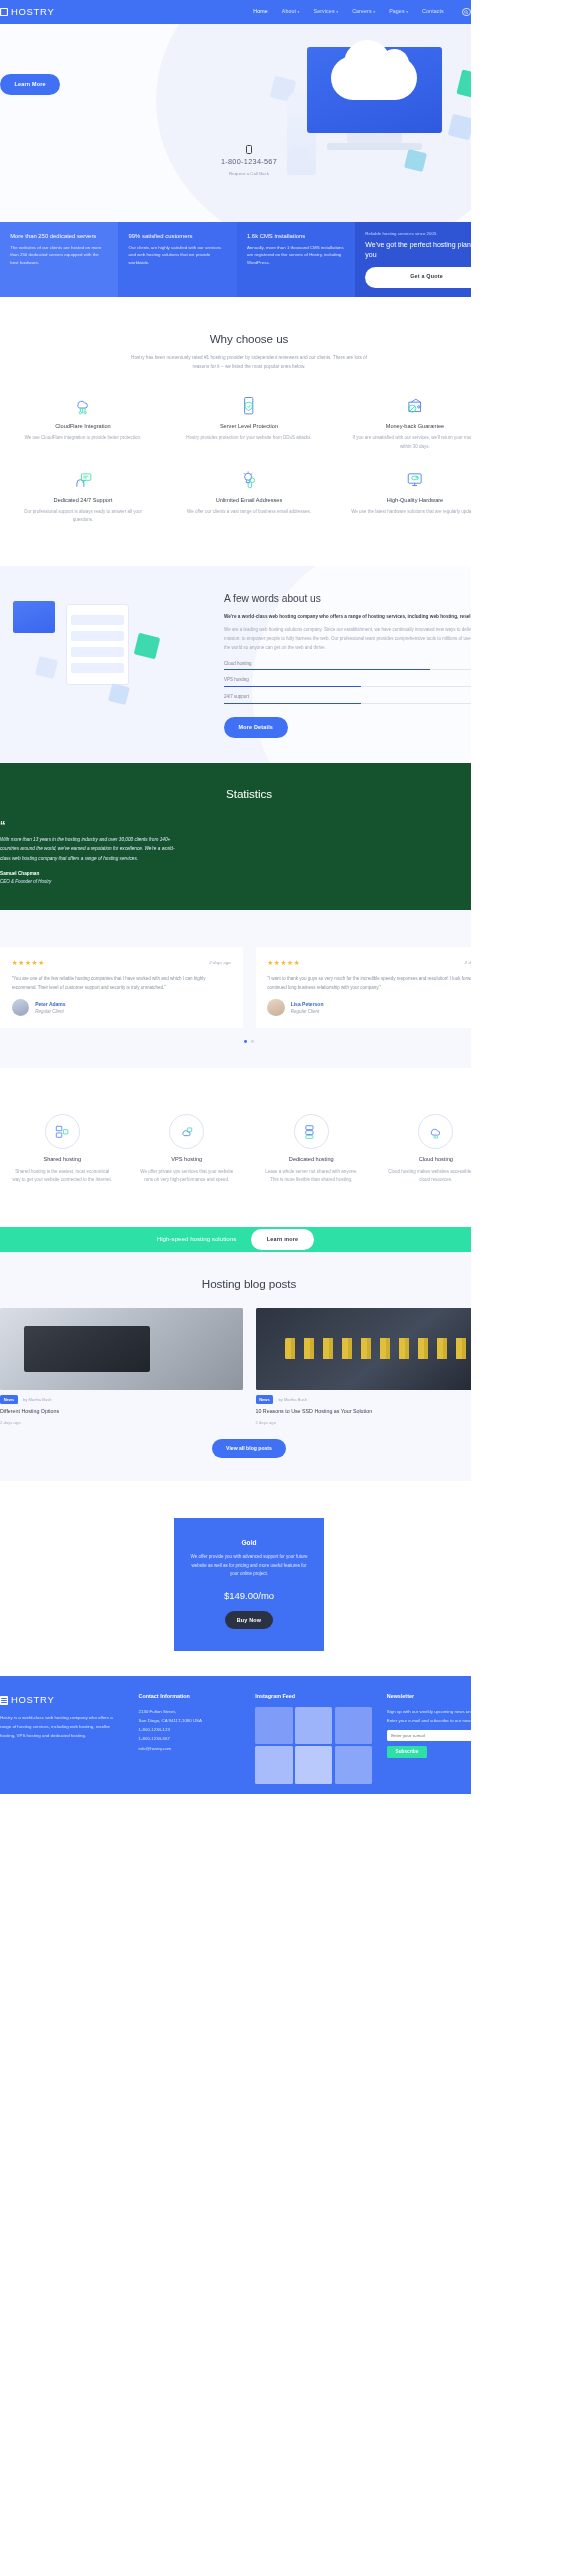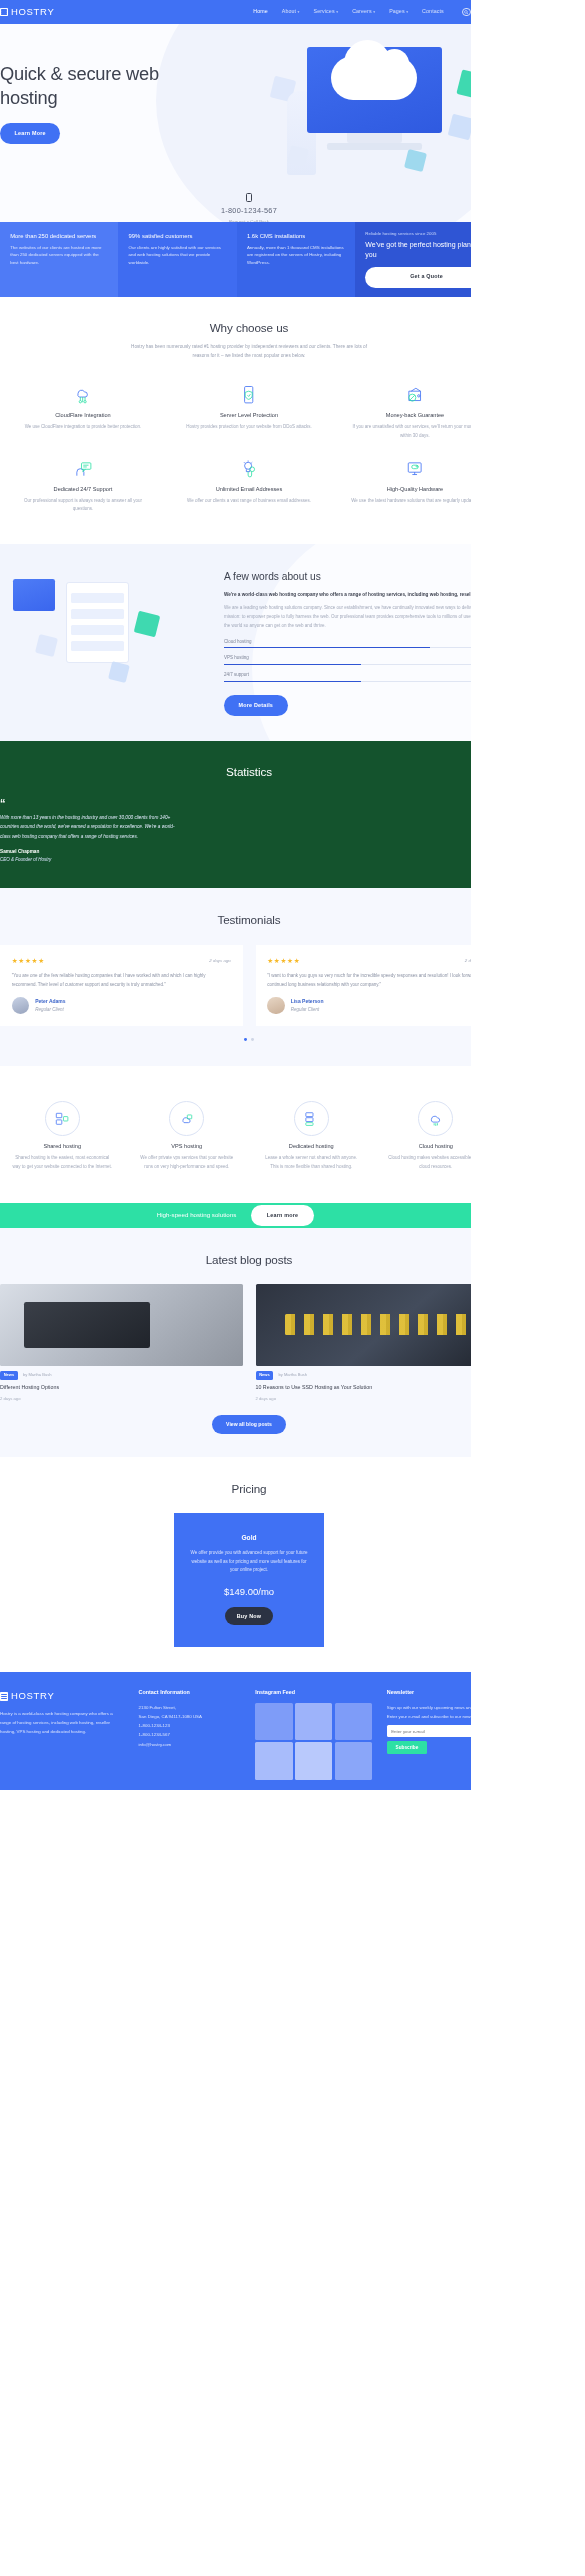--- a/index.html
+++ b/index.html
@@ -119,21 +119,21 @@
   .strip-col.s1 { background: #4f7bf6; }
   .strip-col.s2 { background: #3f6cf1; }
   .strip-col.s3 { background: #3865e9; }
   .strip-col.s4 { background: #2f55d4; flex: 1.25; padding: 8px 10.2px 9.5px; }
   .strip-h { font-size: 5.9px; font-weight: 400; margin-bottom: 2.9px; }
   .strip-p { font-size: 4.4px; color: #dbe4fd; line-height: 1.75; }
   .strip-kicker { font-size: 4.4px; color: #c8d6fb; }
   .strip-title { font-size: 7px; line-height: 1.45; margin: 2.2px 0 6.6px; font-weight: 400; }
 
   
-  .section { padding: 21px 0; }
+  .section { padding: 32px 0; }
   .sec-title {
     text-align: center; font-size: 11.7px; font-weight: 300; color: #3d4250; letter-spacing: -0.1px;
   }
   .sec-sub {
     text-align: center; font-size: 4.7px; color: #9aa1b2; max-width: 242px;
     margin: 5.1px auto 0; line-height: 1.85;
   }
 
   
   .fgrid { display: flex; flex-wrap: wrap; margin-top: 14.6px; }
@@ -343,21 +343,20 @@
     <div class="hero-blob"></div>
     <div class="hero-inner">
       <div class="social">
         <span>f</span>
         <span>✦</span>
         <span>◻</span>
         <span>◉</span>
         <span>in</span>
         <span>◍</span>
       </div>
-      <h1 class="hero-title">Quick &amp; secure web hosting</h1>
       <div class="btn btn-primary">Learn More</div>
 
       <div class="hero-art">
         <div class="cube c1"></div>
         <div class="person"></div>
         <div class="monitor"></div>
         <div class="cloud"></div>
         <div class="monitor-base"></div>
         <div class="cube c2"></div>
         <div class="cube c3"></div>
@@ -546,21 +545,20 @@
           <div class="qtext">With more than 13 years in the hosting industry and over 30,000 clients from 140+ countries around the world, we've earned a reputation for excellence. We're a world-class web hosting company that offers a range of hosting services.</div>
           <div class="qname">Samuel Chapman</div>
           <div class="qrole">CEO &amp; Founder of Hostry</div>
         </div>
       </div>
     </div>
   </div>
 
   <div class="testi">
     <div class="container">
-      <div class="sec-title">Testimonials</div>
       <div class="tcards">
         <div class="tcard">
           <div class="thead">
             <div class="stars">★★★★★</div>
             <div class="tago">2 days ago</div>
           </div>
           <div class="tbody">"You are one of the few reliable hosting companies that I have worked with and which I can highly recommend. Their level of customer support and security is truly unmatched."</div>
           <div class="tfoot">
             <div class="avatar"></div>
             <div>
@@ -640,21 +638,21 @@
     </div>
   </div>
 
   <div class="ctabar">
     <div class="cta-text">High-speed hosting solutions</div>
     <div class="btn btn-white">Learn more</div>
   </div>
 
   <div class="blog">
     <div class="container">
-      <div class="sec-title">Latest blog posts</div>
+      <div class="sec-title">Hosting blog posts</div>
       <div class="bcards">
         <div class="bcard">
           <div class="bimg one"></div>
           <div>
             <span class="btag">News</span>
             <span class="bmeta">by Martha Bush</span>
           </div>
           <div class="bh">Different Hosting Options</div>
           <div class="bdate">2 days ago</div>
         </div>
@@ -669,21 +667,20 @@
         </div>
       </div>
       <div class="blog-btn-wrap">
         <span class="btn-pill">View all blog posts</span>
       </div>
     </div>
   </div>
 
   <div class="pricing">
     <div class="container">
-      <div class="sec-title">Pricing</div>
       <div class="pgrid">
         <div class="pcard featured">
           <div class="pname">Gold</div>
           <div class="pdesc">We offer provide you with advanced support for your future website as well as for pricing and more useful features for your online project.</div>
           <div class="pprice">$149.00/mo</div>
           <div class="btn btn-dark" style="margin-top:7.3px">Buy Now</div>
         </div>
       </div>
     </div>
   </div>

